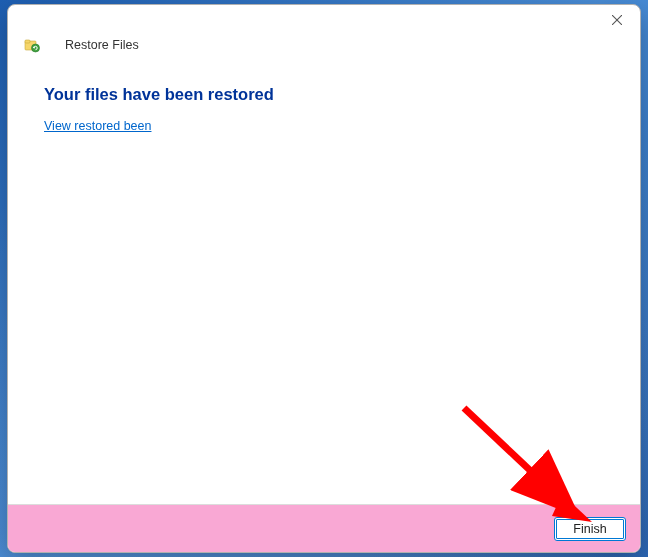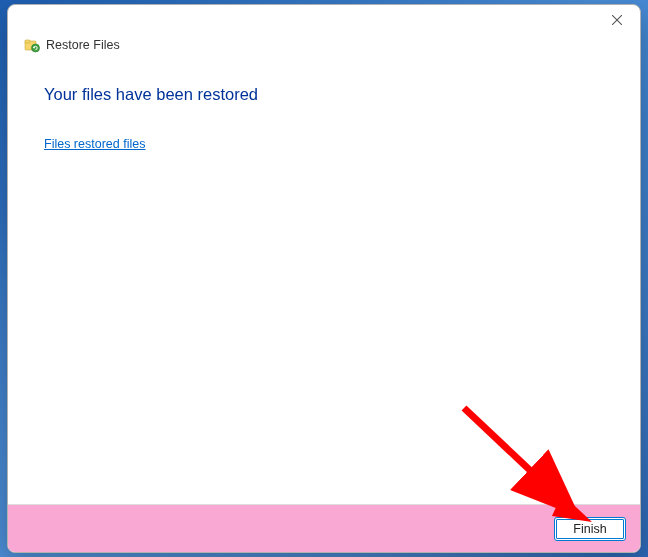--- a/index.html
+++ b/index.html
@@ -59,30 +59,31 @@
     }
     .header-icon {
       width: 16px;
       height: 16px;
       position: relative;
     }
     .header-icon svg { width: 16px; height: 16px; }
     .header-title {
       font-size: 12.5px;
       color: #333;
+      margin-left: 19px;
     }
     .content {
       flex: 1;
       padding: 26px 36px 12px 36px;
     }
     .main-heading {
       color: #003399;
       font-size: 16.5px;
-      font-weight: 400;
-      margin-bottom: 30px;
+      font-weight: 700;
+      margin-bottom: 12px;
     }
     .link {
       color: #0066cc;
       font-size: 12.5px;
       text-decoration: underline;
       cursor: pointer;
       display: inline-block;
     }
     .footer {
       height: 48px;
@@ -141,21 +142,21 @@
         <circle cx="11.5" cy="11" r="4" fill="#3fa03f" stroke="#2a7a2a" stroke-width="0.6"></circle>
         <path d="M9.8 11 A1.7 1.7 0 1 1 11.5 12.7" fill="none" stroke="#fff" stroke-width="1"></path>
         <path d="M9.5 9.8 L9.8 11 L11 10.7" fill="none" stroke="#fff" stroke-width="1"></path>
       </svg>
     </span>
     <span class="header-title">Restore Files</span>
   </div>
 
   <div class="content">
     <h1 class="main-heading">Your files have been restored</h1>
-    <a class="link">Files restored files</a>
+    <a class="link">View restored been</a>
   </div>
 
   <div class="footer">
     <button class="finish-btn">Finish</button>
   </div>
 
 </div>
 
 <svg class="arrow-annotation" width="160" height="140" viewBox="0 0 160 140">
   <defs>

